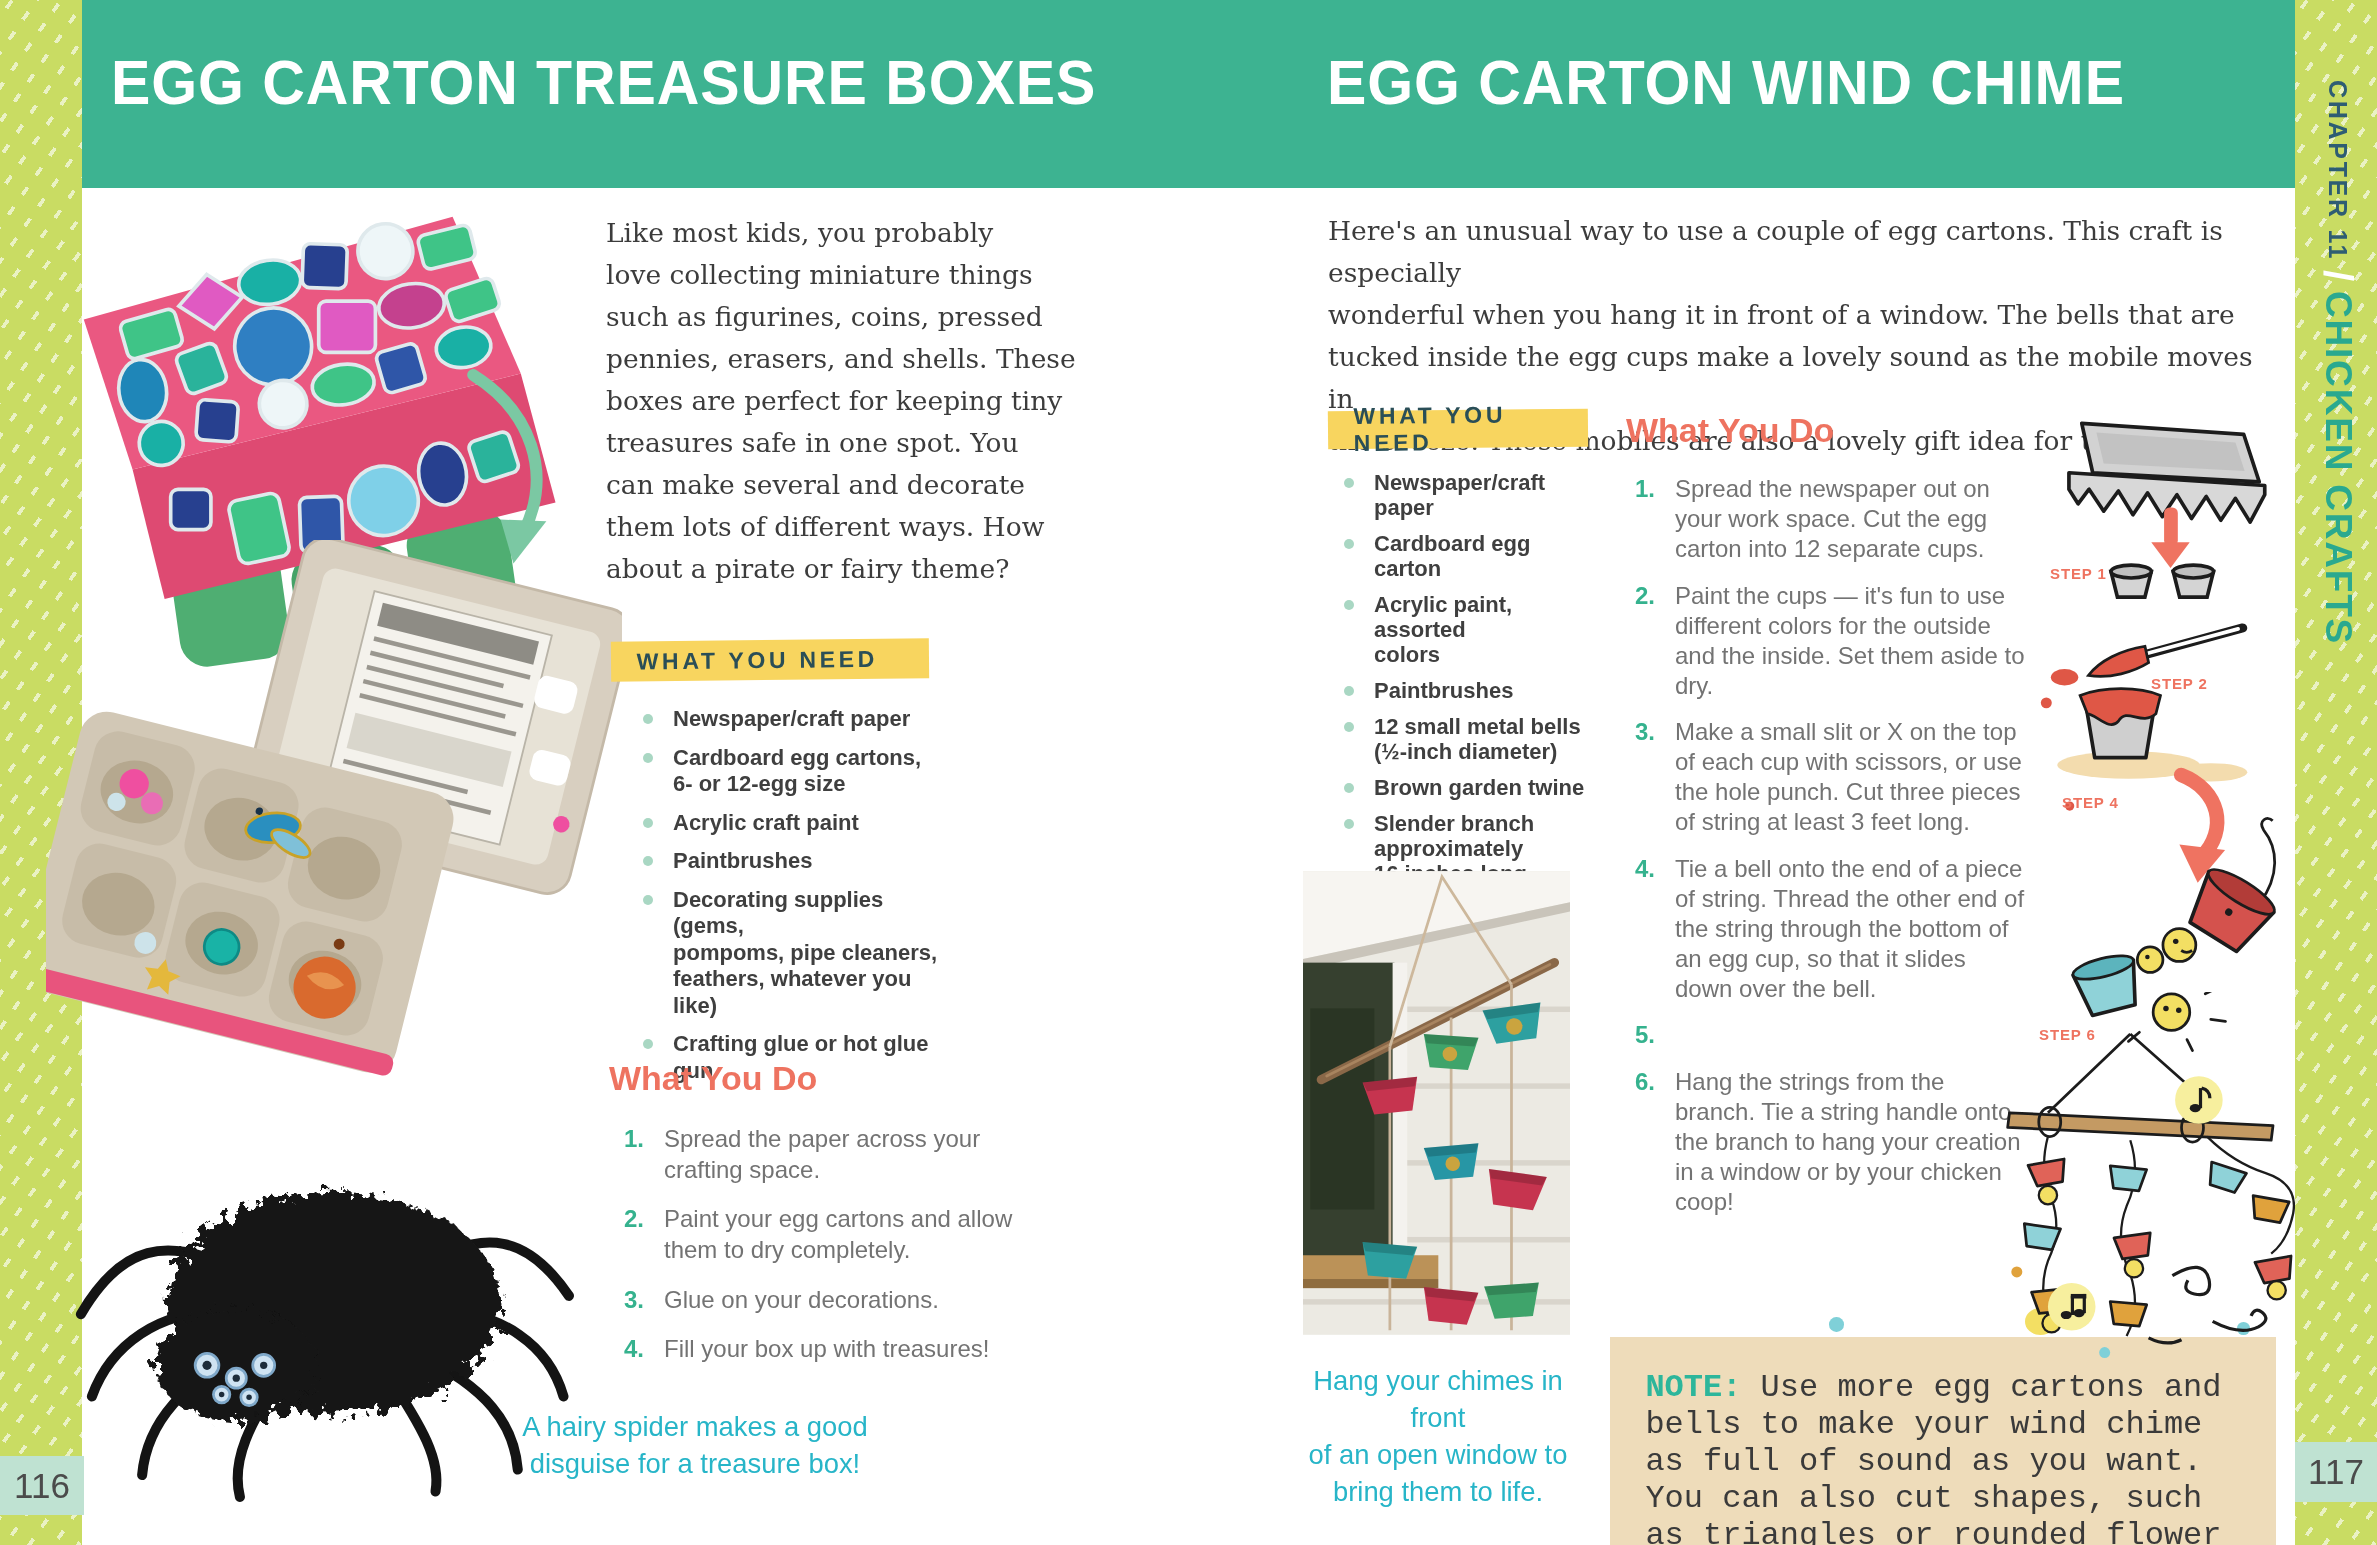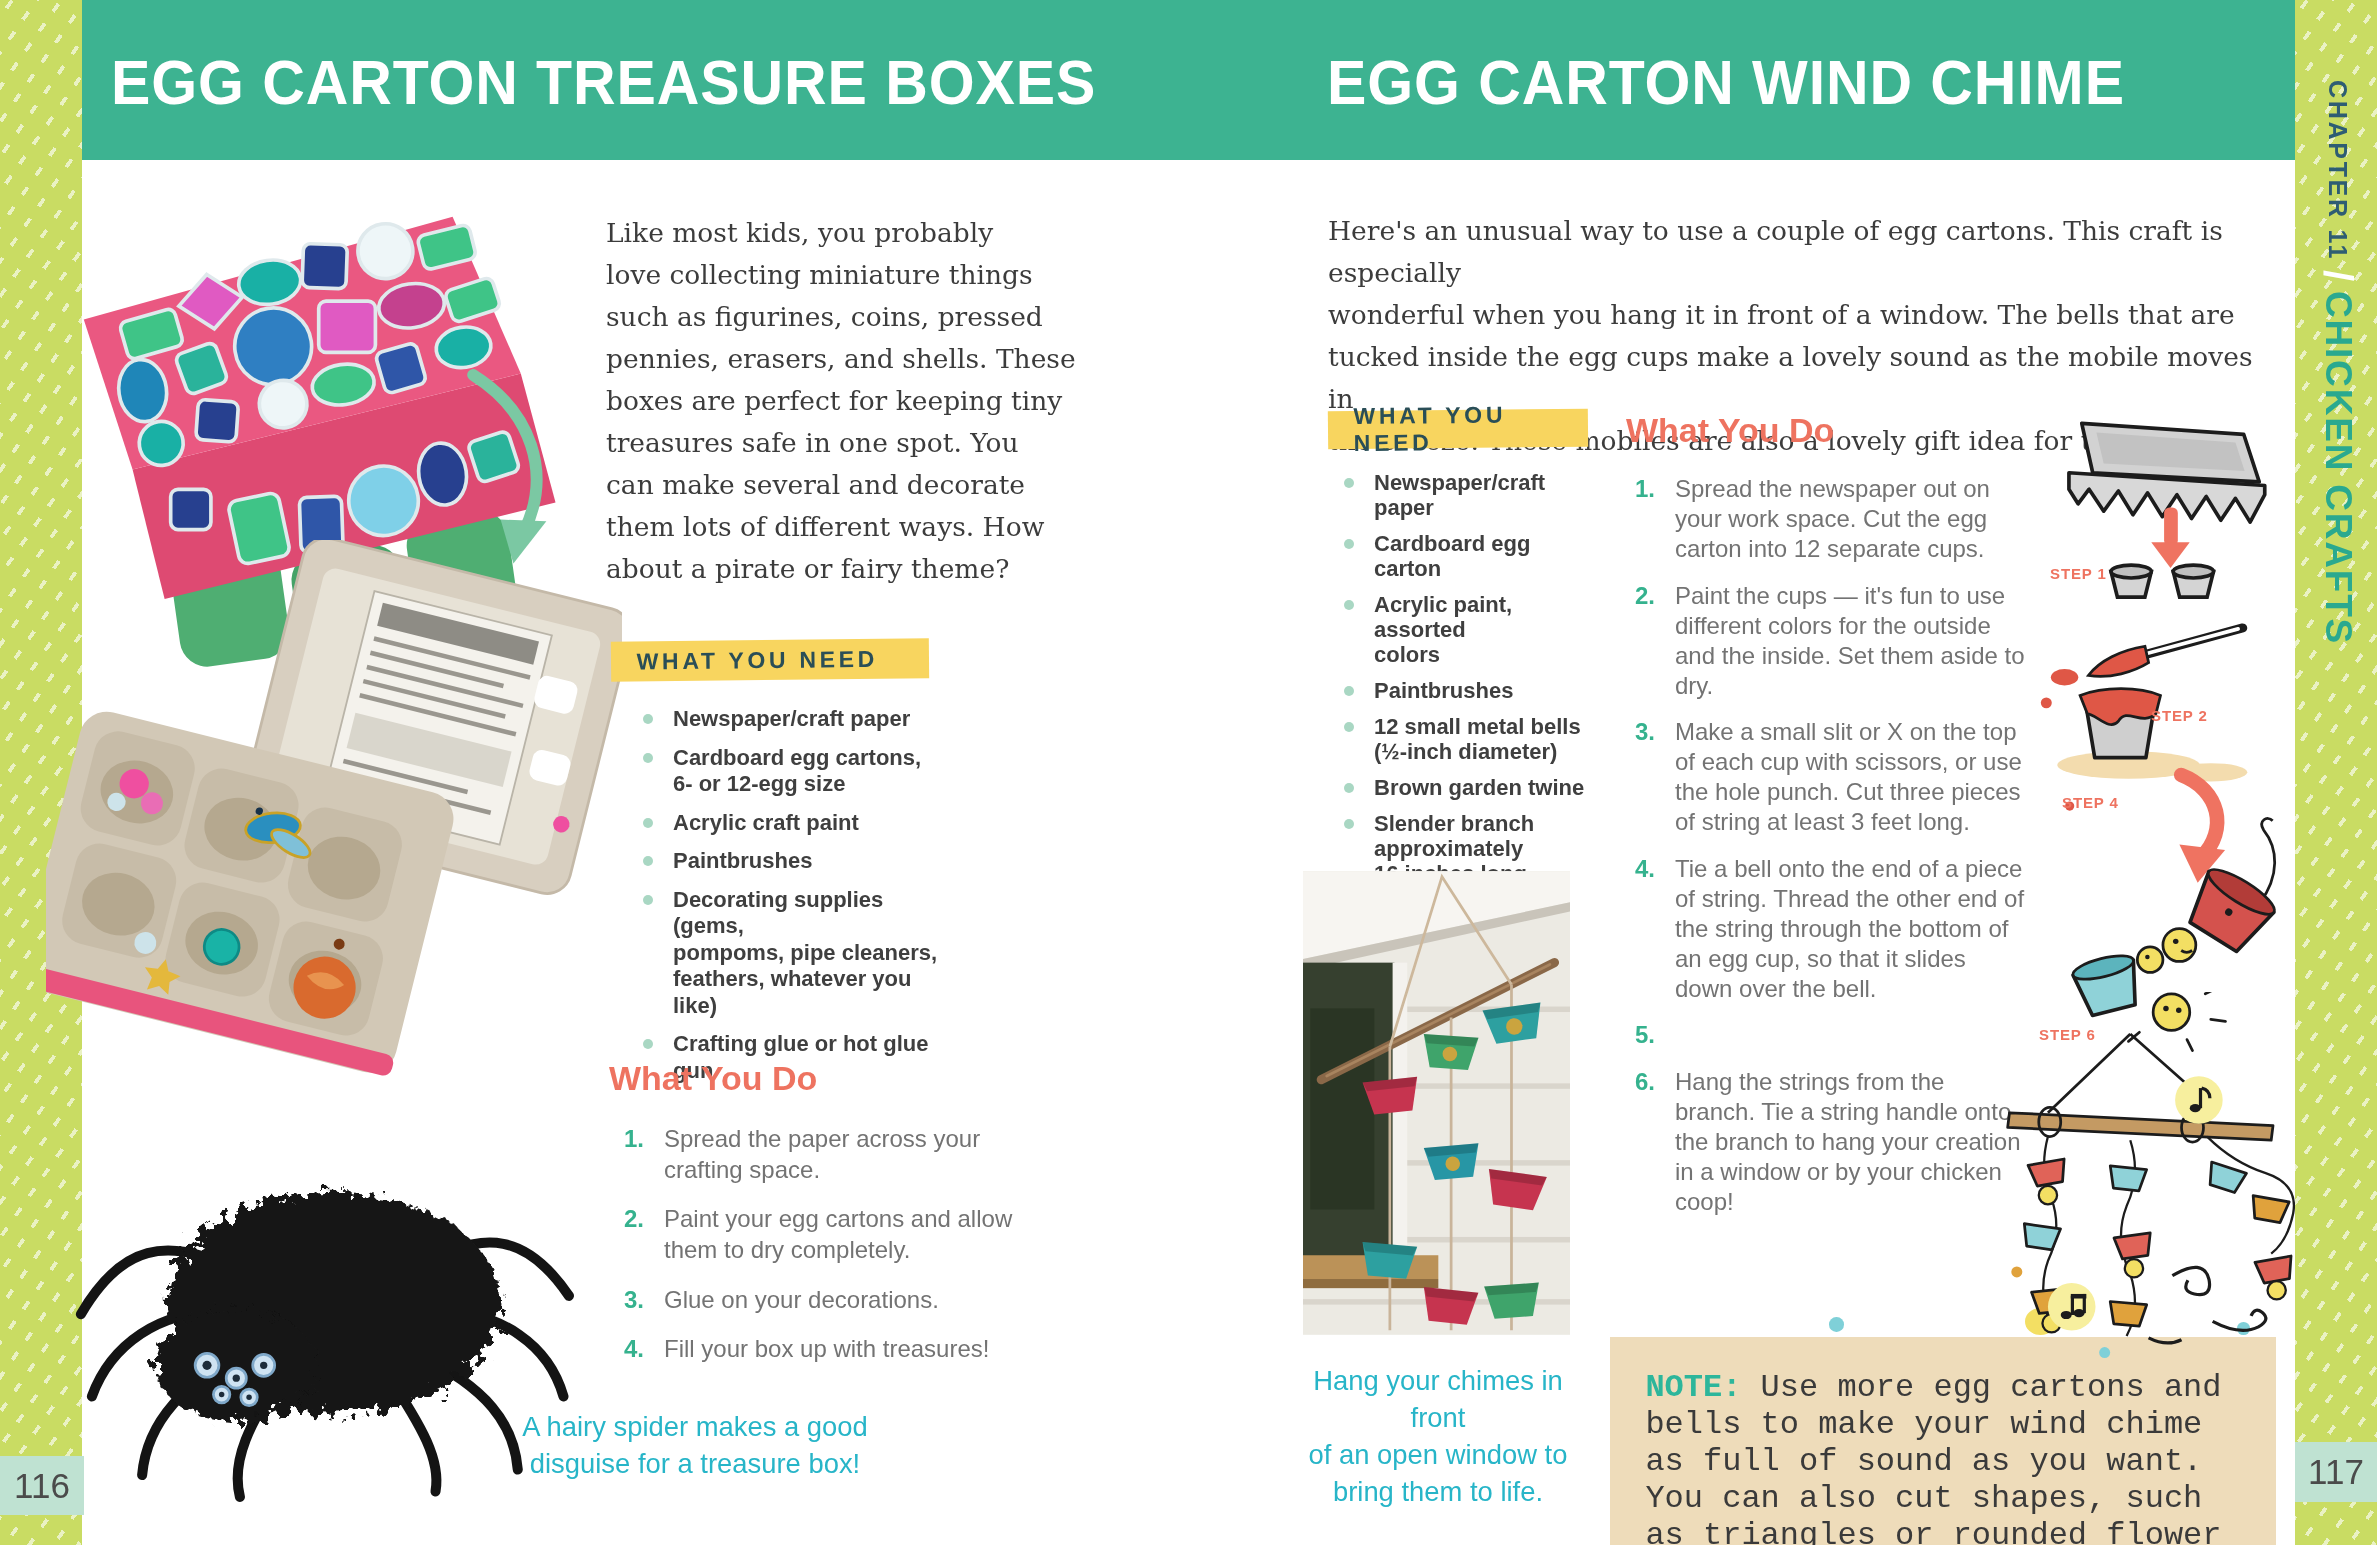--- a/index.html
+++ b/index.html
@@ -6,21 +6,21 @@
   .spread{position:relative;width:2377px;height:1545px;background:#ffffff;overflow:hidden;
           font-family:"Liberation Sans",sans-serif;color:#3c3c3c;}
   
   .strip{position:absolute;top:0;width:82px;height:1545px;background-color:#c9dc63;
          background-image:
            repeating-linear-gradient(35deg,#c9dc63 0 14.6px,rgba(201,220,99,0) 14.6px 24px),
            repeating-linear-gradient(125deg,rgba(255,255,255,0) 0 8.2px,rgba(255,255,255,.62) 8.2px 12px,rgba(255,255,255,0) 12px 20px);}
   .strip.left{left:0;}
   .strip.right{left:2295px;}
   
-  .banner{position:absolute;left:82px;top:0;width:2213px;height:160px;background:#3db391;}
+  .banner{position:absolute;left:82px;top:0;width:2213px;height:188px;background:#3db391;}
   .banner h1{position:absolute;top:46px;margin:0;font-size:59px;font-weight:bold;color:#ffffff;
              letter-spacing:0.9px;white-space:nowrap;transform:scaleY(1.08);transform-origin:top left;}
   .title-left{left:29px;}
   .title-right{left:1245px;}
   
   .chapter-tab{position:absolute;left:2301px;top:80px;width:73px;height:1189px;
                writing-mode:vertical-rl;display:flex;align-items:center;}
   .chapter-tab span{display:block;}
   .chap-num{font-size:25px;font-weight:bold;color:#2e5d73;letter-spacing:2.7px;}
   .chap-slash{font-size:40px;font-weight:bold;color:#ffffff;margin:9.1px 0;}
@@ -509,21 +509,21 @@
     <g stroke="#1c1c1c" stroke-width="3.5" fill="none">
       <path d="M196,310 q34,-20 40,4 q4,20 -16,16 q-14,-3 -7,-15"></path>
       <path d="M240,360 q30,16 50,6 q14,-8 4,-16 q-8,-6 -12,4"></path>
       <path d="M170,378 q20,10 36,2"></path>
     </g>
     <circle cx="26" cy="306" r="6" fill="#e0a23c"></circle>
     <circle cx="122" cy="394" r="6" fill="#7fd0d8"></circle>
   </svg>
 
   <div class="steplabel" style="left:2050px;top:565px">STEP 1</div>
-  <div class="steplabel" style="left:2151px;top:707px">STEP 2</div>
+  <div class="steplabel" style="left:2151px;top:675px">STEP 2</div>
   <div class="steplabel" style="left:2062px;top:794px">STEP 4</div>
   <div class="steplabel" style="left:2039px;top:1026px">STEP 6</div>
 
   <div class="badge" style="left:2295px;top:1442px;width:82px;height:60px">
     <span>117</span>
   </div>
 
 </div>
 
 

